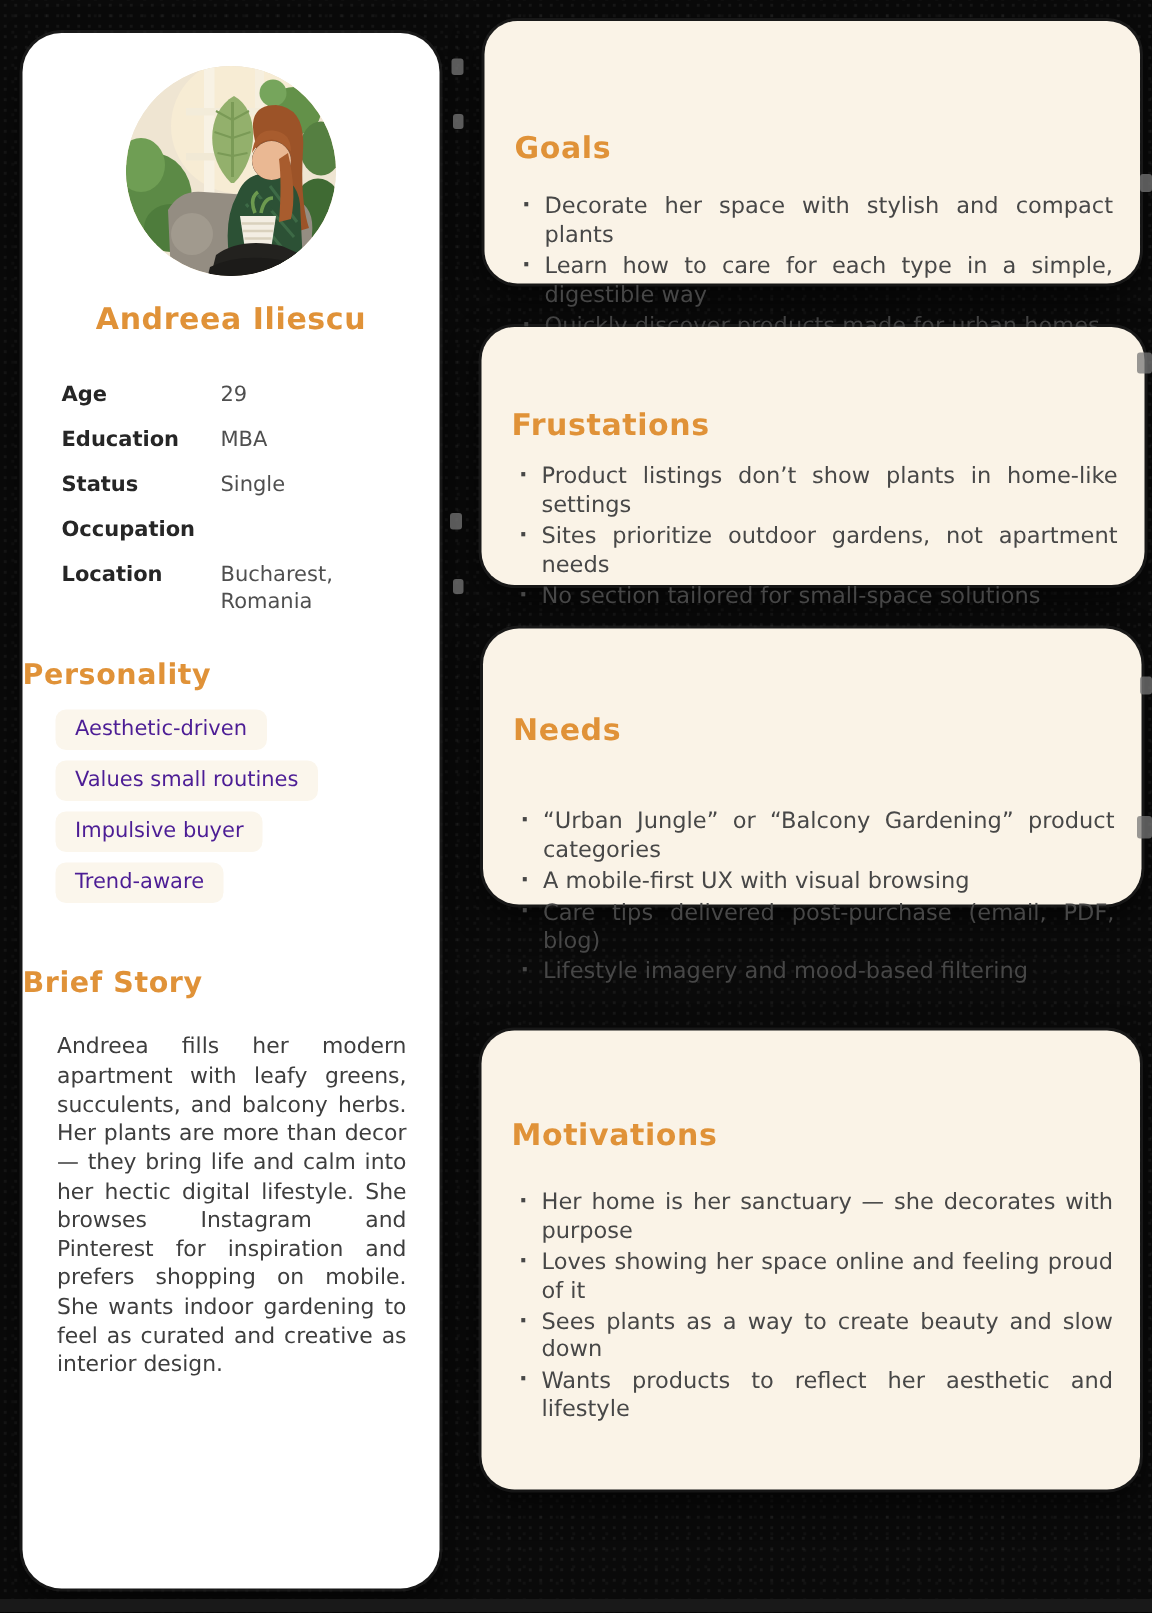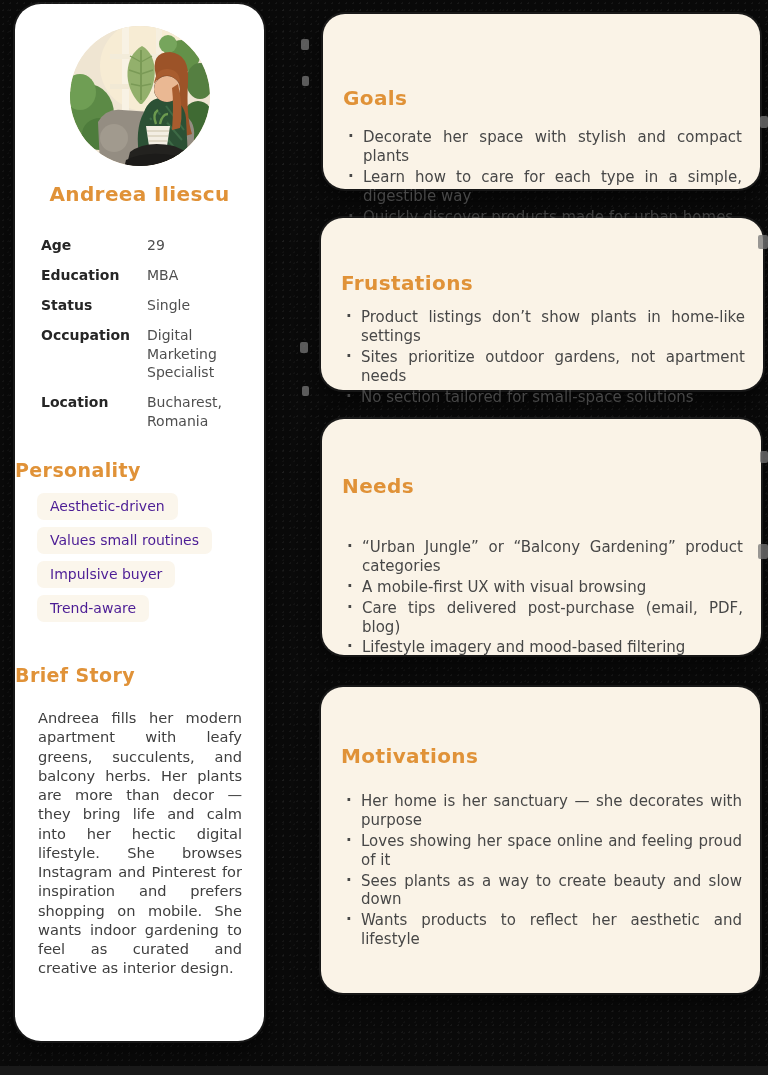--- a/index.html
+++ b/index.html
@@ -21,21 +21,21 @@
   .m2 { left:302px; top:76px;  width:7px;  height:10px; }
   .m3 { left:300px; top:342px; width:8px;  height:11px; }
   .m4 { left:302px; top:386px; width:7px;  height:10px; }
   .m5 { left:760px; top:116px; width:8px;  height:12px; }
   .m6 { left:758px; top:235px; width:10px; height:14px; }
   .m7 { left:760px; top:451px; width:8px;  height:12px; }
   .m8 { left:758px; top:544px; width:10px; height:15px; }
 
   
   .profile-card {
-    position:absolute; left:15px; top:4px; width:249px; height:1037px;
+    position:absolute; left:15px; top:22px; width:278px; height:1037px;
     background:#ffffff; border-radius:26px;
     box-shadow:0 0 0 2px rgba(70,70,70,.28), 0 8px 22px rgba(0,0,0,.65);
   }
   .avatar {
     width:140px; height:140px; border-radius:50%; overflow:hidden;
     margin:22px auto 0 auto; background:#efe5d2;
   }
   .avatar svg { display:block; }
   .persona-name {
     margin-top:16px; text-align:center;
@@ -62,21 +62,21 @@
   }
 
   
   .info-card {
     position:absolute; background:#FAF3E7; border-radius:22px;
     padding-left:18px; padding-right:18px;
     box-shadow:0 0 0 2px rgba(70,70,70,.28), 0 8px 22px rgba(0,0,0,.65);
   }
   .card-goals       { left:323px; top:14px;  width:437px; height:175px; padding-top:32px; }
   .card-frustations { left:321px; top:218px; width:442px; height:172px; padding-top:13px; }
-  .card-needs       { left:322px; top:419px; width:439px; height:236px; padding-top:15px; }
+  .card-needs       { left:322px; top:419px; width:439px; height:184px; padding-top:15px;border-radius:24px; }
   .card-motivations { left:321px; top:687px; width:439px; height:306px; padding-top:17px; }
 
   .card-title { font-size:20px; font-weight:600; letter-spacing:.4px; color:#E09238; margin-left:2px;margin-top:40px; }
   .card-goals       .bullets { margin-top:18px; }
   .card-frustations .bullets { margin-top:13px; }
   .card-needs       .bullets { margin-top:40px; }
   .card-motivations .bullets { margin-top:24px; }
 
   .bullets { list-style:none; }
   .bullets li {
@@ -160,21 +160,20 @@
       <div class="detail-row">
         <span class="detail-label">Education</span>
         <span class="detail-value">MBA</span>
       </div>
       <div class="detail-row">
         <span class="detail-label">Status</span>
         <span class="detail-value">Single</span>
       </div>
       <div class="detail-row">
         <span class="detail-label">Occupation</span>
-        <span class="detail-value">Digital Marketing Specialist</span>
       </div>
       <div class="detail-row">
         <span class="detail-label">Location</span>
         <span class="detail-value">Bucharest, Romania</span>
       </div>
     </div>
 
     <h2 class="side-title">Personality</h2>
     <div class="tags">
       <span class="tag">Aesthetic-driven</span>

